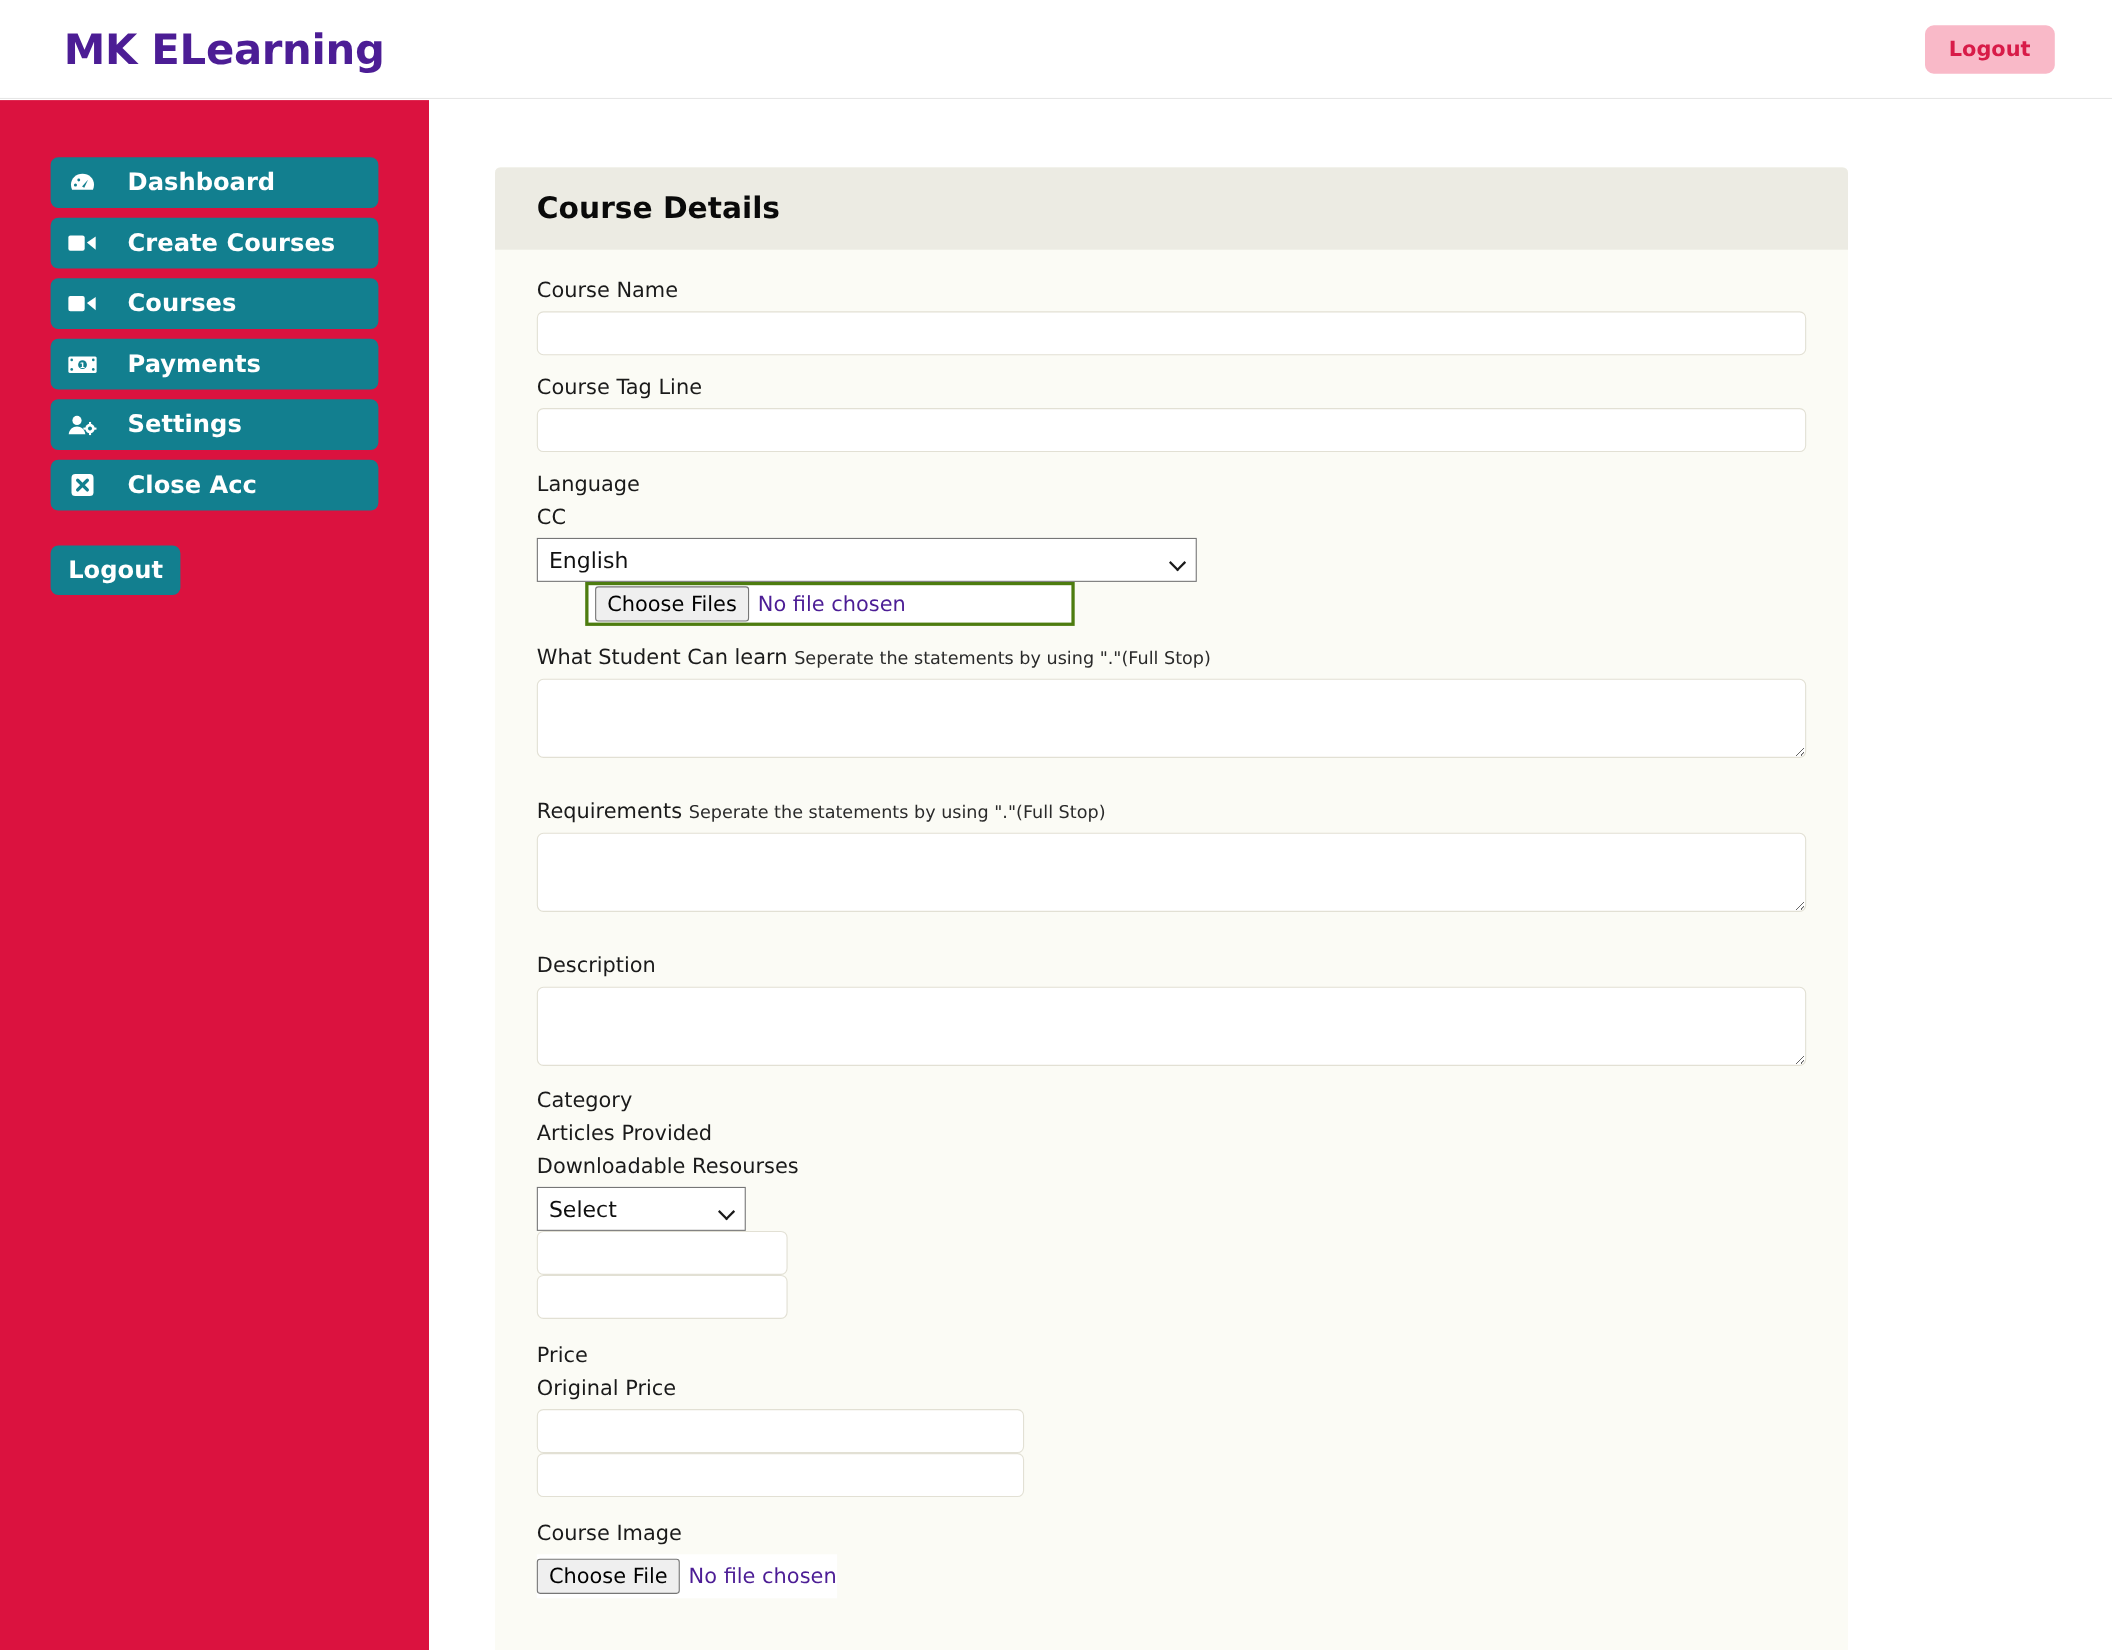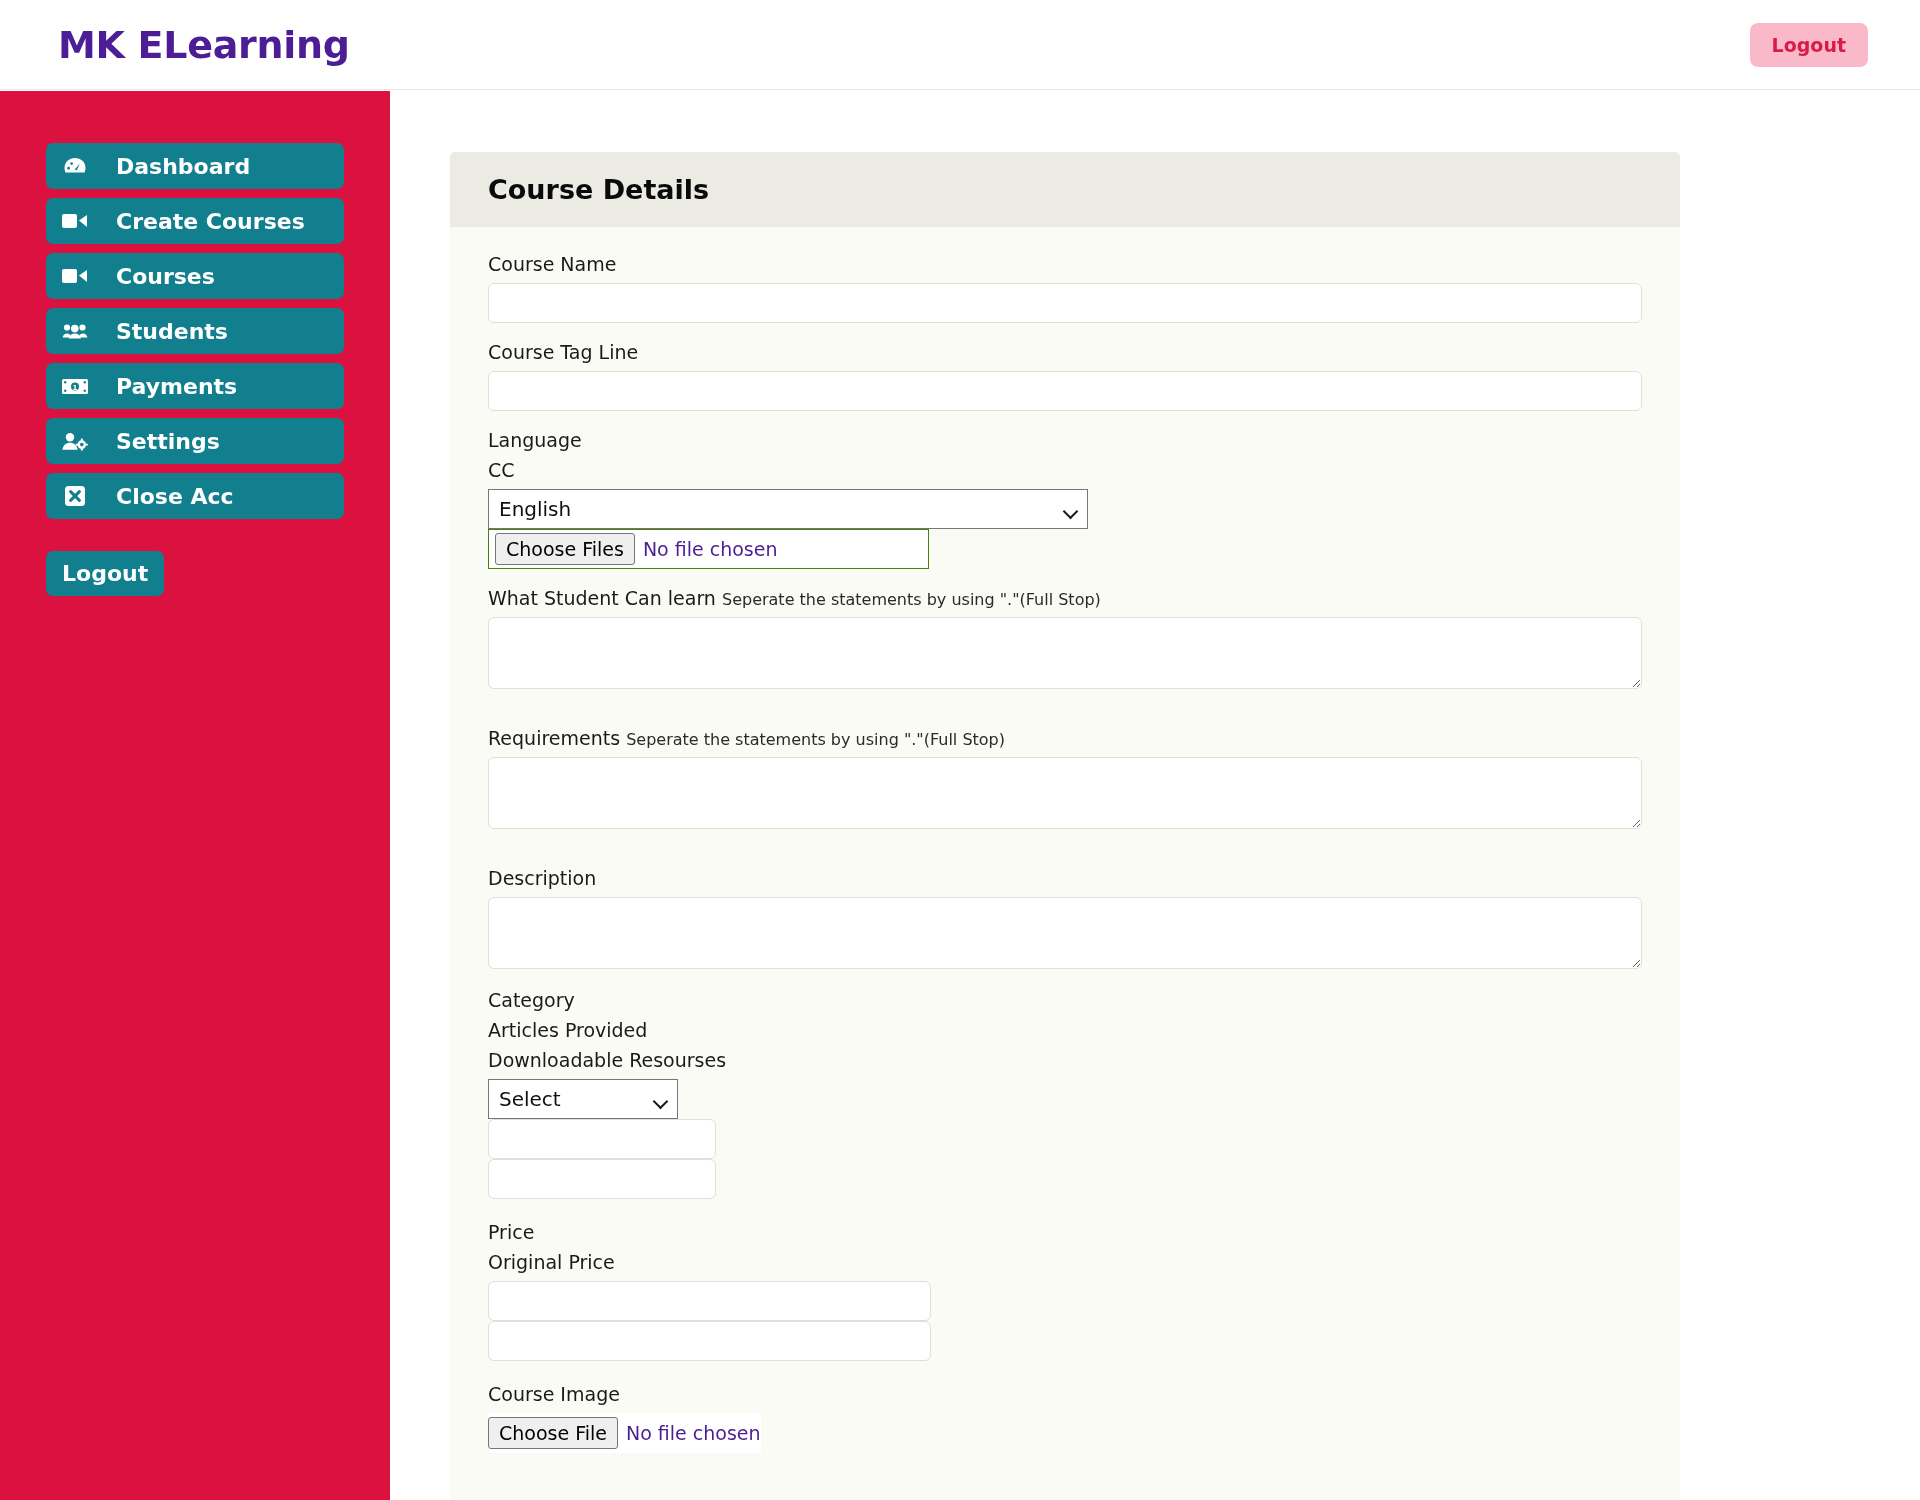--- a/index.html
+++ b/index.html
@@ -121,21 +121,21 @@
     border-right: 2px solid #1a1a1a; border-bottom: 2px solid #1a1a1a;
     transform: rotate(45deg); pointer-events: none;
   }
 
   
   .fileinput {
     display: inline-flex; align-items: center;
     height: 40px; background: #ffffff;
     font-size: 19px; color: #111;
   }
-  .fileinput.boxed { border: 1px solid #4d7c0f; padding-right: 150px; }
+  .fileinput.boxed { border: 3px solid #4d7c0f; padding-right: 150px; margin-left: 44px; }
   .fileinput .btn {
     background: #efefef; border: 1px solid #767676; border-radius: 3px;
     padding: 4px 10px; font-size: 19px; color: #000;
     margin: 0 8px 0 6px; cursor: pointer;
   }
   .fileinput.plain .btn { margin-left: 0; }
   .fileinput .fname { color: #4c1d95; }
 
   
   .row { display: flex; flex-direction: column; }
@@ -194,33 +194,20 @@
     <div class="nav-item">
       <span class="ico">
         <svg width="26" height="18" viewBox="0 0 26 18">
             <rect x="0" y="2" width="15" height="14" rx="2" fill="#fff"></rect>
             <path fill="#fff" d="M17 8.5 25 3v12z"></path>
           </svg>
       </span>
       <span>Courses</span>
     </div>
 
-    <div class="nav-item">
-      <span class="ico">
-        <svg width="26" height="18" viewBox="0 0 26 18">
-          <circle cx="5" cy="5.5" r="3.1" fill="#fff"></circle>
-            <circle cx="20.5" cy="5.5" r="3.1" fill="#fff"></circle>
-          <circle cx="12.8" cy="6.6" r="3.8" fill="#fff"></circle>
-          <path fill="#fff" d="M0.6 15.5c.5-2.6 2.3-4 4.4-4s3.9 1.4 4.4 4z"></path>
-          <path fill="#fff" d="M16.6 15.5c.5-2.6 2.3-4 4.4-4s3.9 1.4 4.4 4z"></path>
-          <path fill="#fff" d="M6.6 16.6c.7-3.2 3.1-5 6.2-5s5.5 1.8 6.2 5z"></path>
-        </svg>
-      </span>
-      <span>Students</span>
-    </div>
 
     <div class="nav-item">
       <span class="ico">
         <svg width="26" height="17" viewBox="0 0 26 17">
             <rect x="0" y="1" width="26" height="15" rx="1.5" fill="#fff"></rect>
             <circle cx="13" cy="8.5" r="4" fill="#127f8f"></circle>
             <circle cx="3.2" cy="4.2" r="1.2" fill="#127f8f"></circle>
             <circle cx="22.8" cy="4.2" r="1.2" fill="#127f8f"></circle>
             <circle cx="3.2" cy="12.8" r="1.2" fill="#127f8f"></circle>
             <circle cx="22.8" cy="12.8" r="1.2" fill="#127f8f"></circle>

